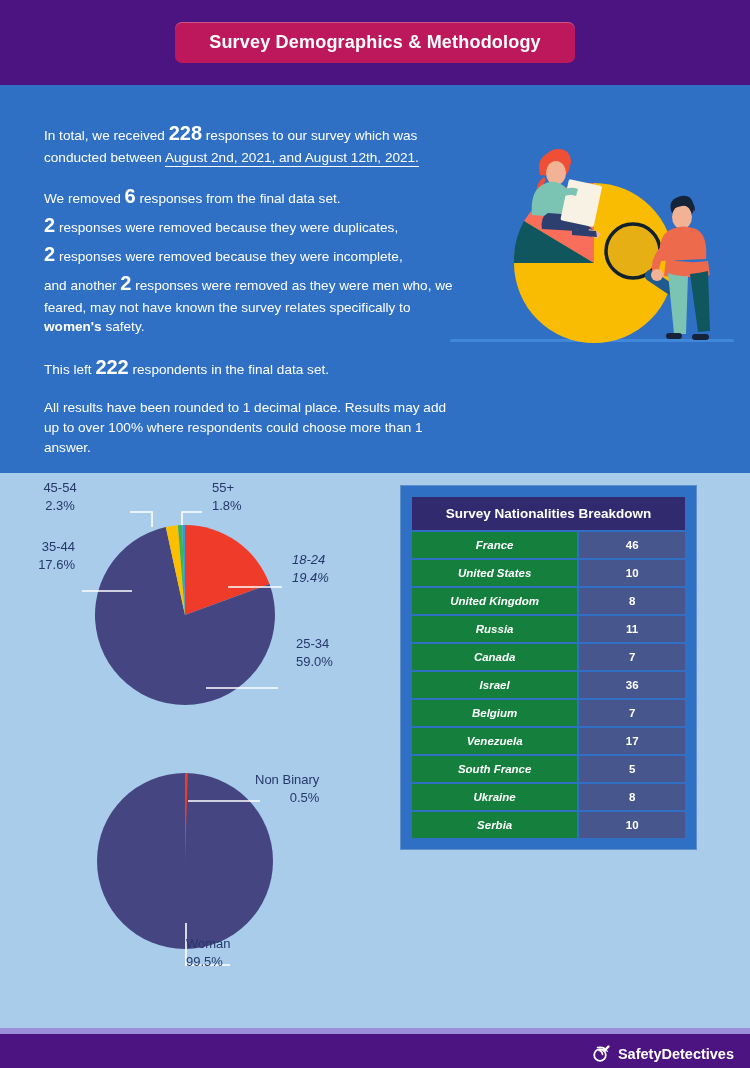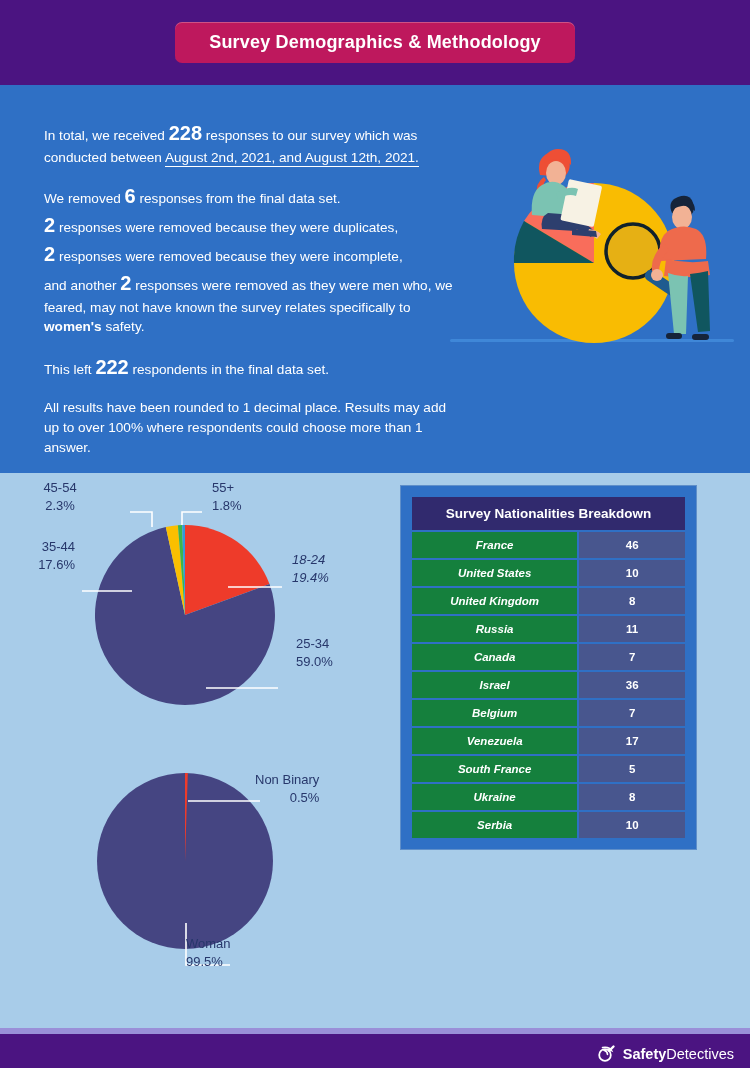--- a/index.html
+++ b/index.html
@@ -83,21 +83,21 @@
   
   .stripe { height:6px; background:#9a8fd8; }
   .footer {
     height:40px; background:#4b1481;
     display:flex; align-items:center; justify-content:flex-end;
     padding-right:16px;
   }
   .logo { display:flex; align-items:center; gap:7px; }
   .logo-txt { color:#ffffff; font-size:14.5px; }
   .logo-txt b { font-weight:bold; }
-  .logo-txt span { font-weight:normal; }
+  .logo-txt span { font-weight:bold; }
 </style>
 </head>
 <body>
 
 <div class="header">
   <div class="title-pill">Survey Demographics &amp; Methodology</div>
 </div>
 
 <div class="intro">
   <div class="intro-text">

